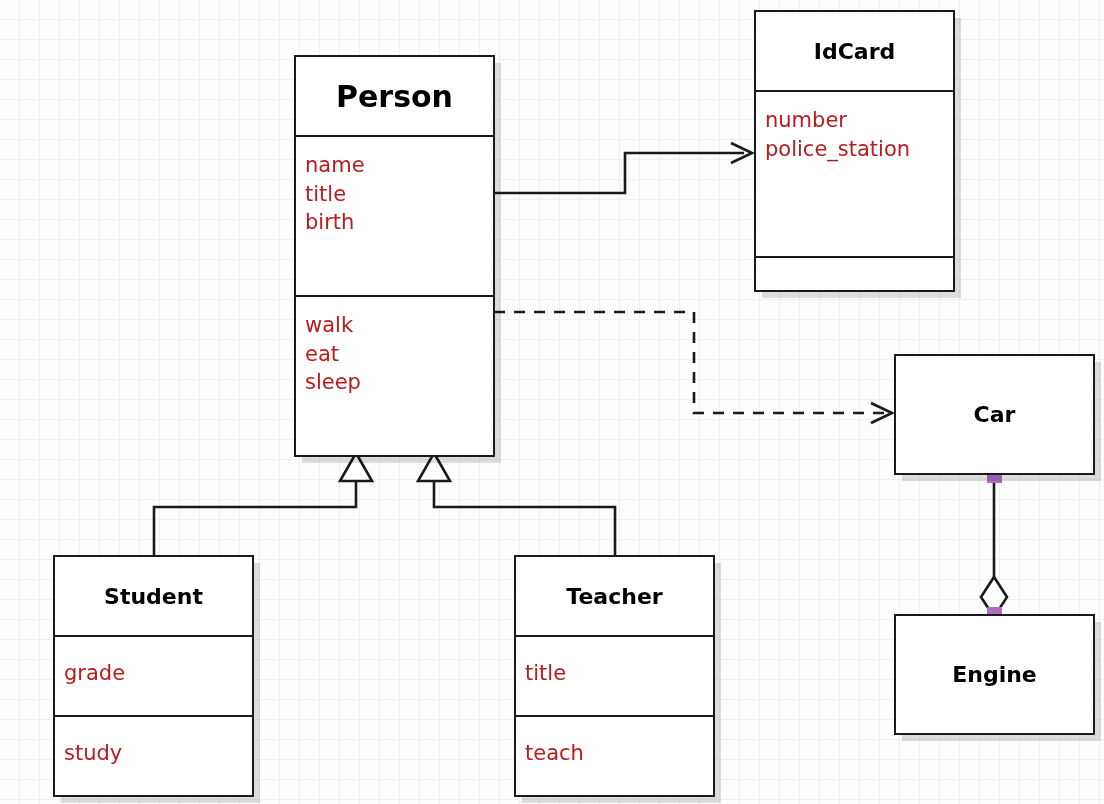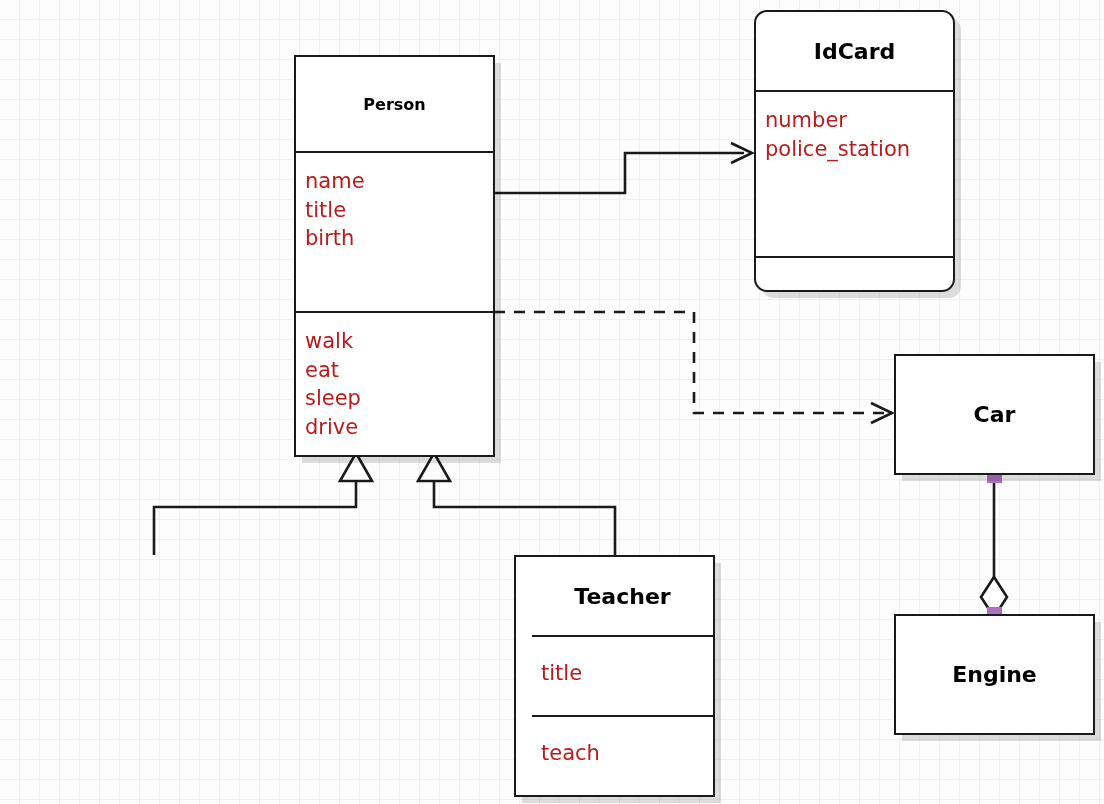--- a/index.html
+++ b/index.html
@@ -52,42 +52,42 @@
     border-top: 2.5px solid #1a1a1a;
     padding: 10px 6px 4px 6px;
   }
   .cls-row {
     color: #b91c1c;
     line-height: 1.36;
     white-space: nowrap;
   }
   
   #cls-person { left: 294px; top: 55px; width: 201px; height: 402px; }
-  #cls-person .cls-title { height: 94px; font-size: 16px; }
+  #cls-person .cls-title { height: 78px; font-size: 30px; }
   #cls-person .cls-attrs { height: 160px; padding-top: 14px; }
   #cls-person .cls-attrs .cls-row,
   #cls-person .cls-ops .cls-row { font-size: 21px; padding-left: 3px; }
   #cls-person .cls-ops { height: 129px; padding-top: 14px; }
 
   
-  #cls-idcard { left: 754px; top: 10px; width: 201px; height: 282px; border-radius: 13px; }
+  #cls-idcard { left: 754px; top: 10px; width: 201px; height: 282px; }
   #cls-idcard .cls-title { height: 78px; font-size: 22px; }
   #cls-idcard .cls-attrs { height: 166px; padding-top: 14px; }
   #cls-idcard .cls-attrs .cls-row { font-size: 21px; padding-left: 3px; }
   #cls-idcard .cls-ops { height: 36px; }
 
   
   #cls-student { left: 53px; top: 555px; width: 201px; height: 242px; }
   #cls-student .cls-title { height: 78px; font-size: 22px; }
   #cls-student .cls-attrs { height: 80px; padding-top: 22px; }
   #cls-student .cls-ops { height: 81px; padding-top: 22px; }
   #cls-student .cls-row { font-size: 21px; padding-left: 3px; }
 
   
-  #cls-teacher { left: 514px; top: 555px; width: 201px; height: 242px; padding-left: 16px; }
+  #cls-teacher { left: 514px; top: 555px; width: 201px; height: 242px; }
   #cls-teacher .cls-title { height: 78px; font-size: 22px; }
   #cls-teacher .cls-attrs { height: 80px; padding-top: 22px; }
   #cls-teacher .cls-ops { height: 81px; padding-top: 22px; }
   #cls-teacher .cls-row { font-size: 21px; padding-left: 3px; }
 
   
   #cls-car { left: 894px; top: 354px; width: 201px; height: 121px; }
   #cls-car .cls-title { height: 100%; font-size: 22px; }
 
   
@@ -133,33 +133,41 @@
     <div class="cls-title">Person</div>
     <div class="cls-section cls-attrs">
       <div class="cls-row">name</div>
       <div class="cls-row">title</div>
       <div class="cls-row">birth</div>
     </div>
     <div class="cls-section cls-ops">
       <div class="cls-row">walk</div>
       <div class="cls-row">eat</div>
       <div class="cls-row">sleep</div>
-      <div class="cls-row">drive</div>
     </div>
   </div>
 
   <div class="uml-class" id="cls-idcard">
     <div class="cls-title">IdCard</div>
     <div class="cls-section cls-attrs">
       <div class="cls-row">number</div>
       <div class="cls-row">police_station</div>
     </div>
     <div class="cls-section cls-ops"></div>
   </div>
 
+  <div class="uml-class" id="cls-student">
+    <div class="cls-title">Student</div>
+    <div class="cls-section cls-attrs">
+      <div class="cls-row">grade</div>
+    </div>
+    <div class="cls-section cls-ops">
+      <div class="cls-row">study</div>
+    </div>
+  </div>
 
   <div class="uml-class" id="cls-teacher">
     <div class="cls-title">Teacher</div>
     <div class="cls-section cls-attrs">
       <div class="cls-row">title</div>
     </div>
     <div class="cls-section cls-ops">
       <div class="cls-row">teach</div>
     </div>
   </div>

